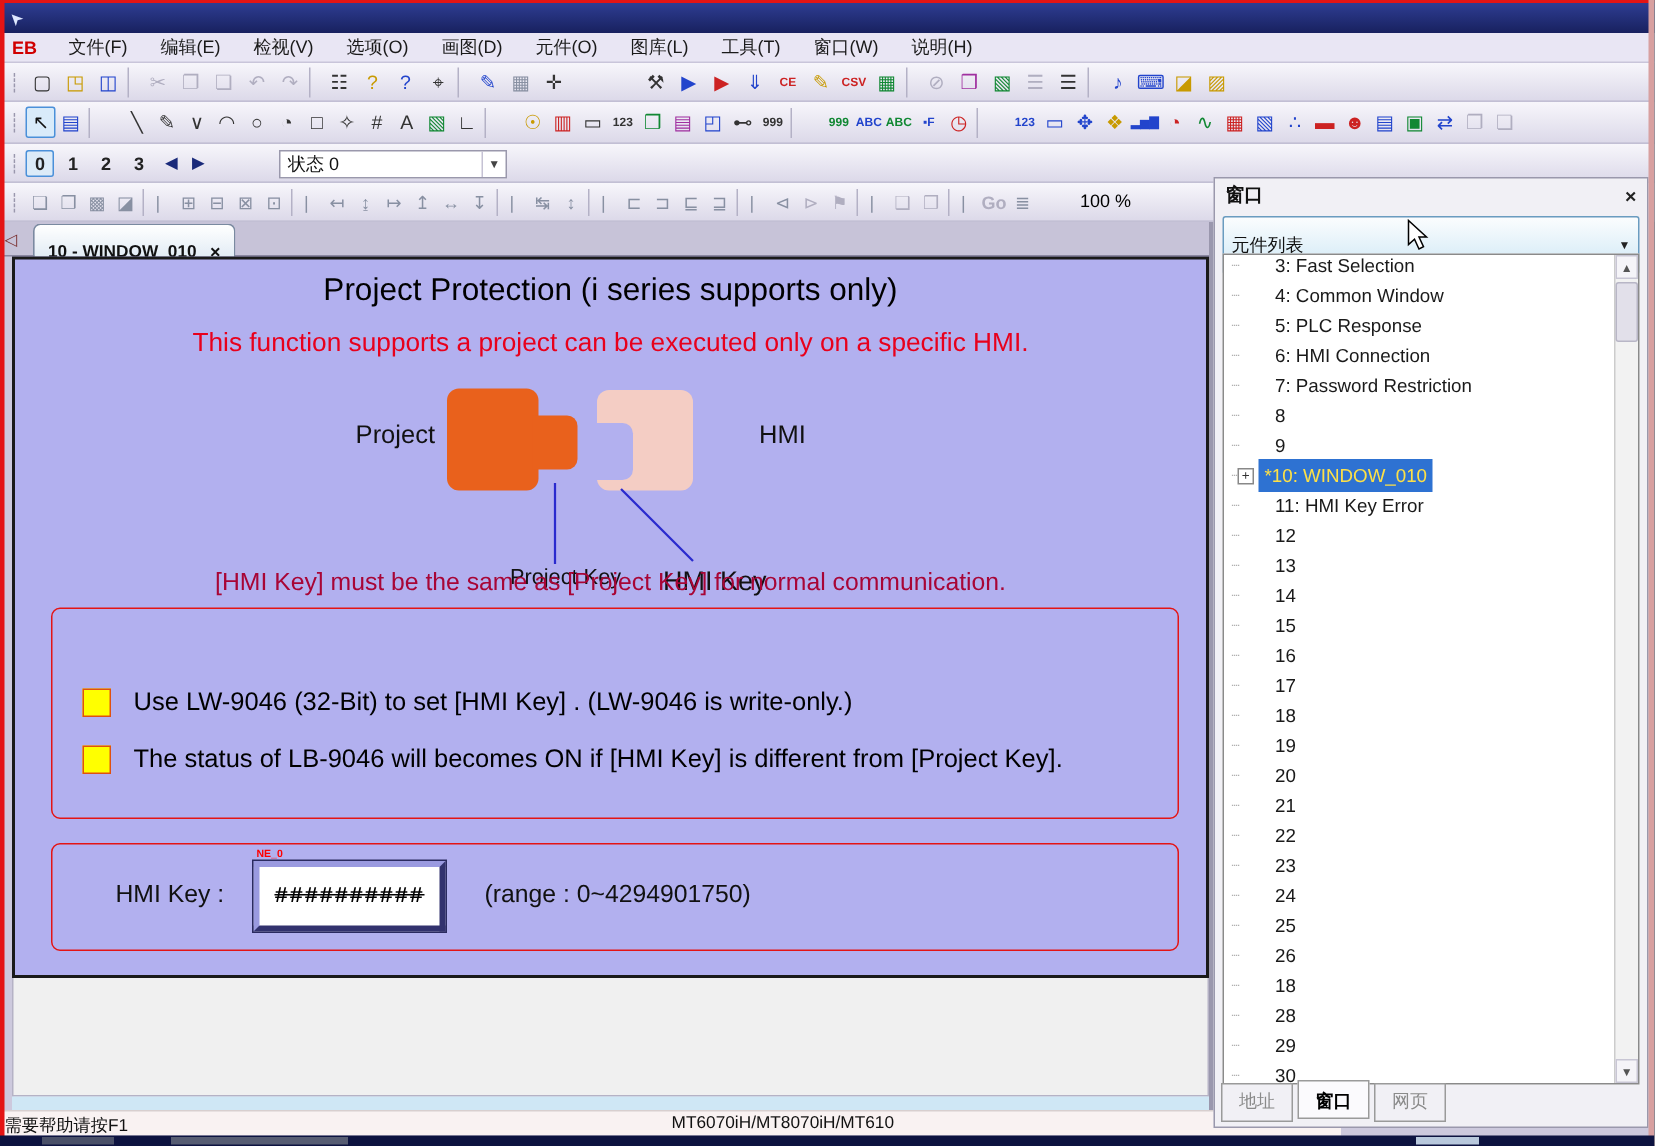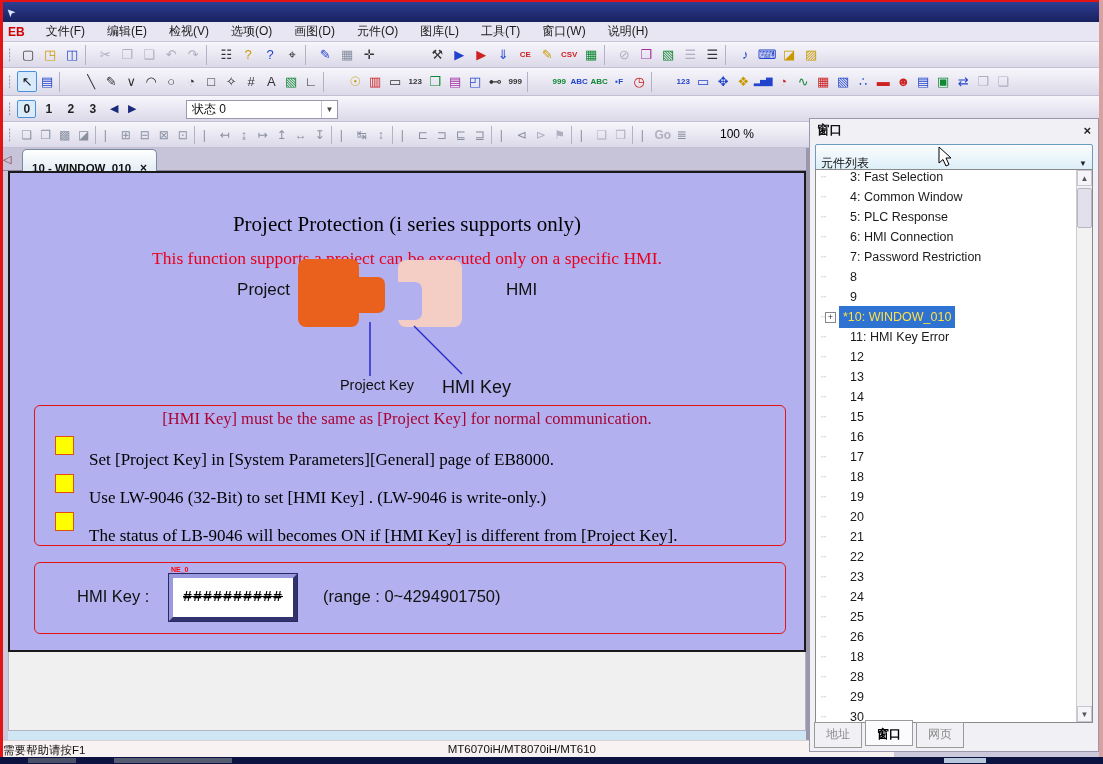--- a/index.html
+++ b/index.html
@@ -60,21 +60,21 @@
   #tabbar { position:absolute; left:0; top:148px; width:808px; height:23px; background:#c7c3d8; border-bottom:1px solid #8a87a0; }
   #tab-nav-left { position:absolute; left:3px; top:5px; font-size:11px; color:#7a3030; }
   #doc-tab { position:absolute; left:22px; top:1px; height:36px; display:flex; align-items:center;
     background:linear-gradient(#ffffff,#cfe0ee); border:1px solid #7a8aa0; border-bottom:none;
     border-radius:5px 5px 0 0; padding:0 9px; font-size:11.5px; font-weight:bold; }
   #doc-tab .tab-close { margin-left:9px; font-weight:bold; font-size:12px; }
 
   
   #canvas { position:absolute; left:8px; top:171px; width:798px; height:481px;
     border:2px solid #1a1a1a; background:var(--canvas-bg,#b2b0ef); }
-  .serif { font-family:Liberation Serif, serif;margin-top:30px; }
+  .serif { font-family:Liberation Sans, sans-serif; }
   #c-title { position:absolute; top:9px; width:100%; text-align:center; font-size:21px; color:#000; }
   #c-sub { position:absolute; top:45px; width:100%; text-align:center; font-size:17.5px; color:var(--bright-red,#e80020); }
   #project-label { position:absolute; left:170px; top:107px; width:110px; text-align:right; font-size:17px; }
   #hmi-label { position:absolute; left:496px; top:107px; font-size:17px; }
   #project-piece-body { position:absolute; left:288px; top:86px; width:61px; height:68px; background:var(--orange,#e9611c); border-radius:8px; }
   #project-piece-tab { position:absolute; left:345px; top:104px; width:30px; height:36px; background:var(--orange,#e9611c); border-radius:0 7px 7px 0; }
   #hmi-piece-body { position:absolute; left:388px; top:87px; width:64px; height:67px; background:var(--pink,#f4cdc4); border-radius:8px; }
   #hmi-piece-notch { position:absolute; left:388px; top:109px; width:24px; height:38px; background:var(--canvas-bg,#b2b0ef); border-radius:0 7px 7px 0; }
   #key-lines { position:absolute; left:300px; top:145px; }
   #project-key-label { position:absolute; left:320px; top:204px; width:94px; text-align:center; font-size:14.5px; }
@@ -340,24 +340,20 @@
       <line x1="60" y1="4" x2="60" y2="58" stroke="#2a2ace" stroke-width="1.5"></line>
       <line x1="104" y1="8" x2="152" y2="56" stroke="#2a2ace" stroke-width="1.5"></line>
     </svg>
     <div id="project-key-label">Project Key</div>
     <div id="hmi-key-label">HMI Key</div>
 
     <div id="c-rule" class="serif">[HMI Key] must be the same as [Project Key] for normal communication.</div>
 
     <div id="c-box1" class="red-box">
 
-        <div class="bullet-row" style="top: 14px;">
-          <span class="bullet-sq"></span>
-          <span class="bullet-text serif">Set [Project Key] in [System Parameters][General] page of EB8000.</span>
-        </div>
 
         <div class="bullet-row" style="top: 52px;">
           <span class="bullet-sq"></span>
           <span class="bullet-text serif">Use LW-9046 (32-Bit) to set [HMI Key] . (LW-9046 is write-only.)</span>
         </div>
 
         <div class="bullet-row" style="top: 90px;">
           <span class="bullet-sq"></span>
           <span class="bullet-text serif">The status of LB-9046 will becomes ON if [HMI Key] is different from [Project Key].</span>
         </div>

